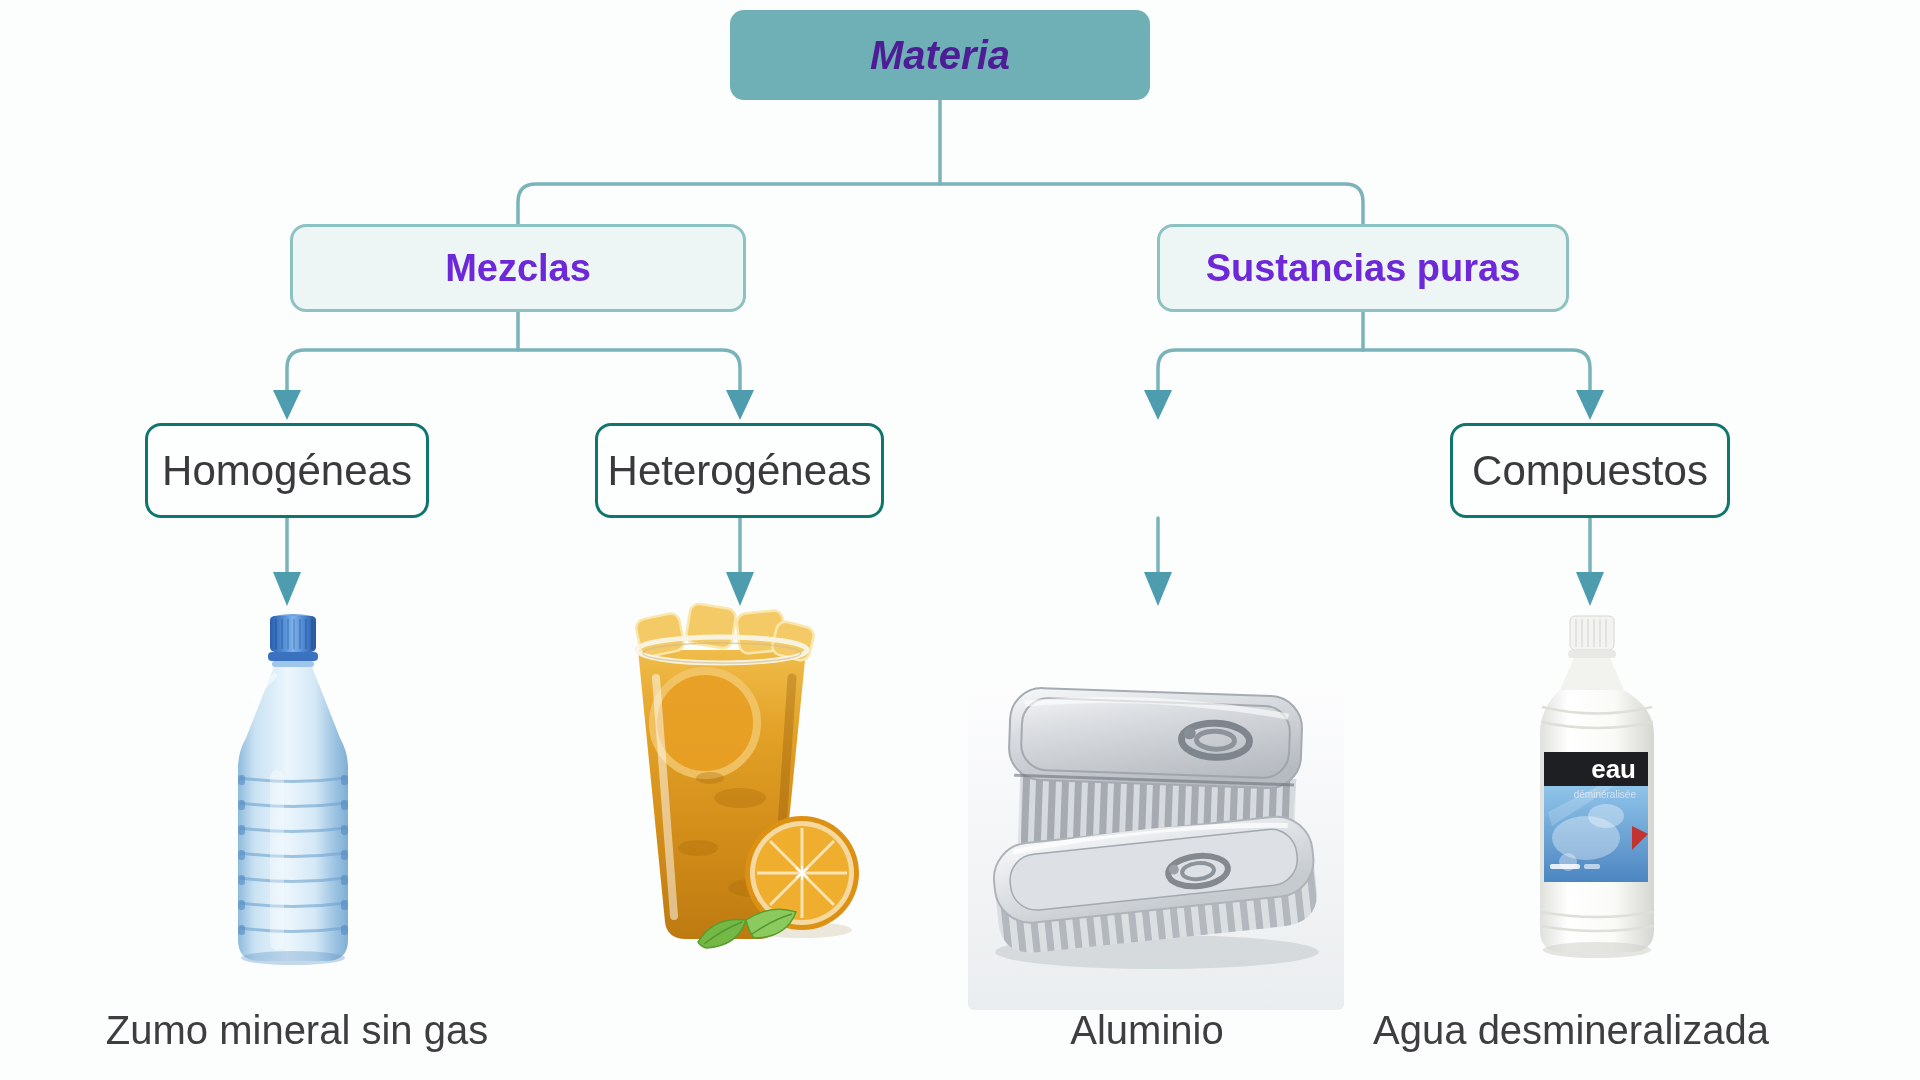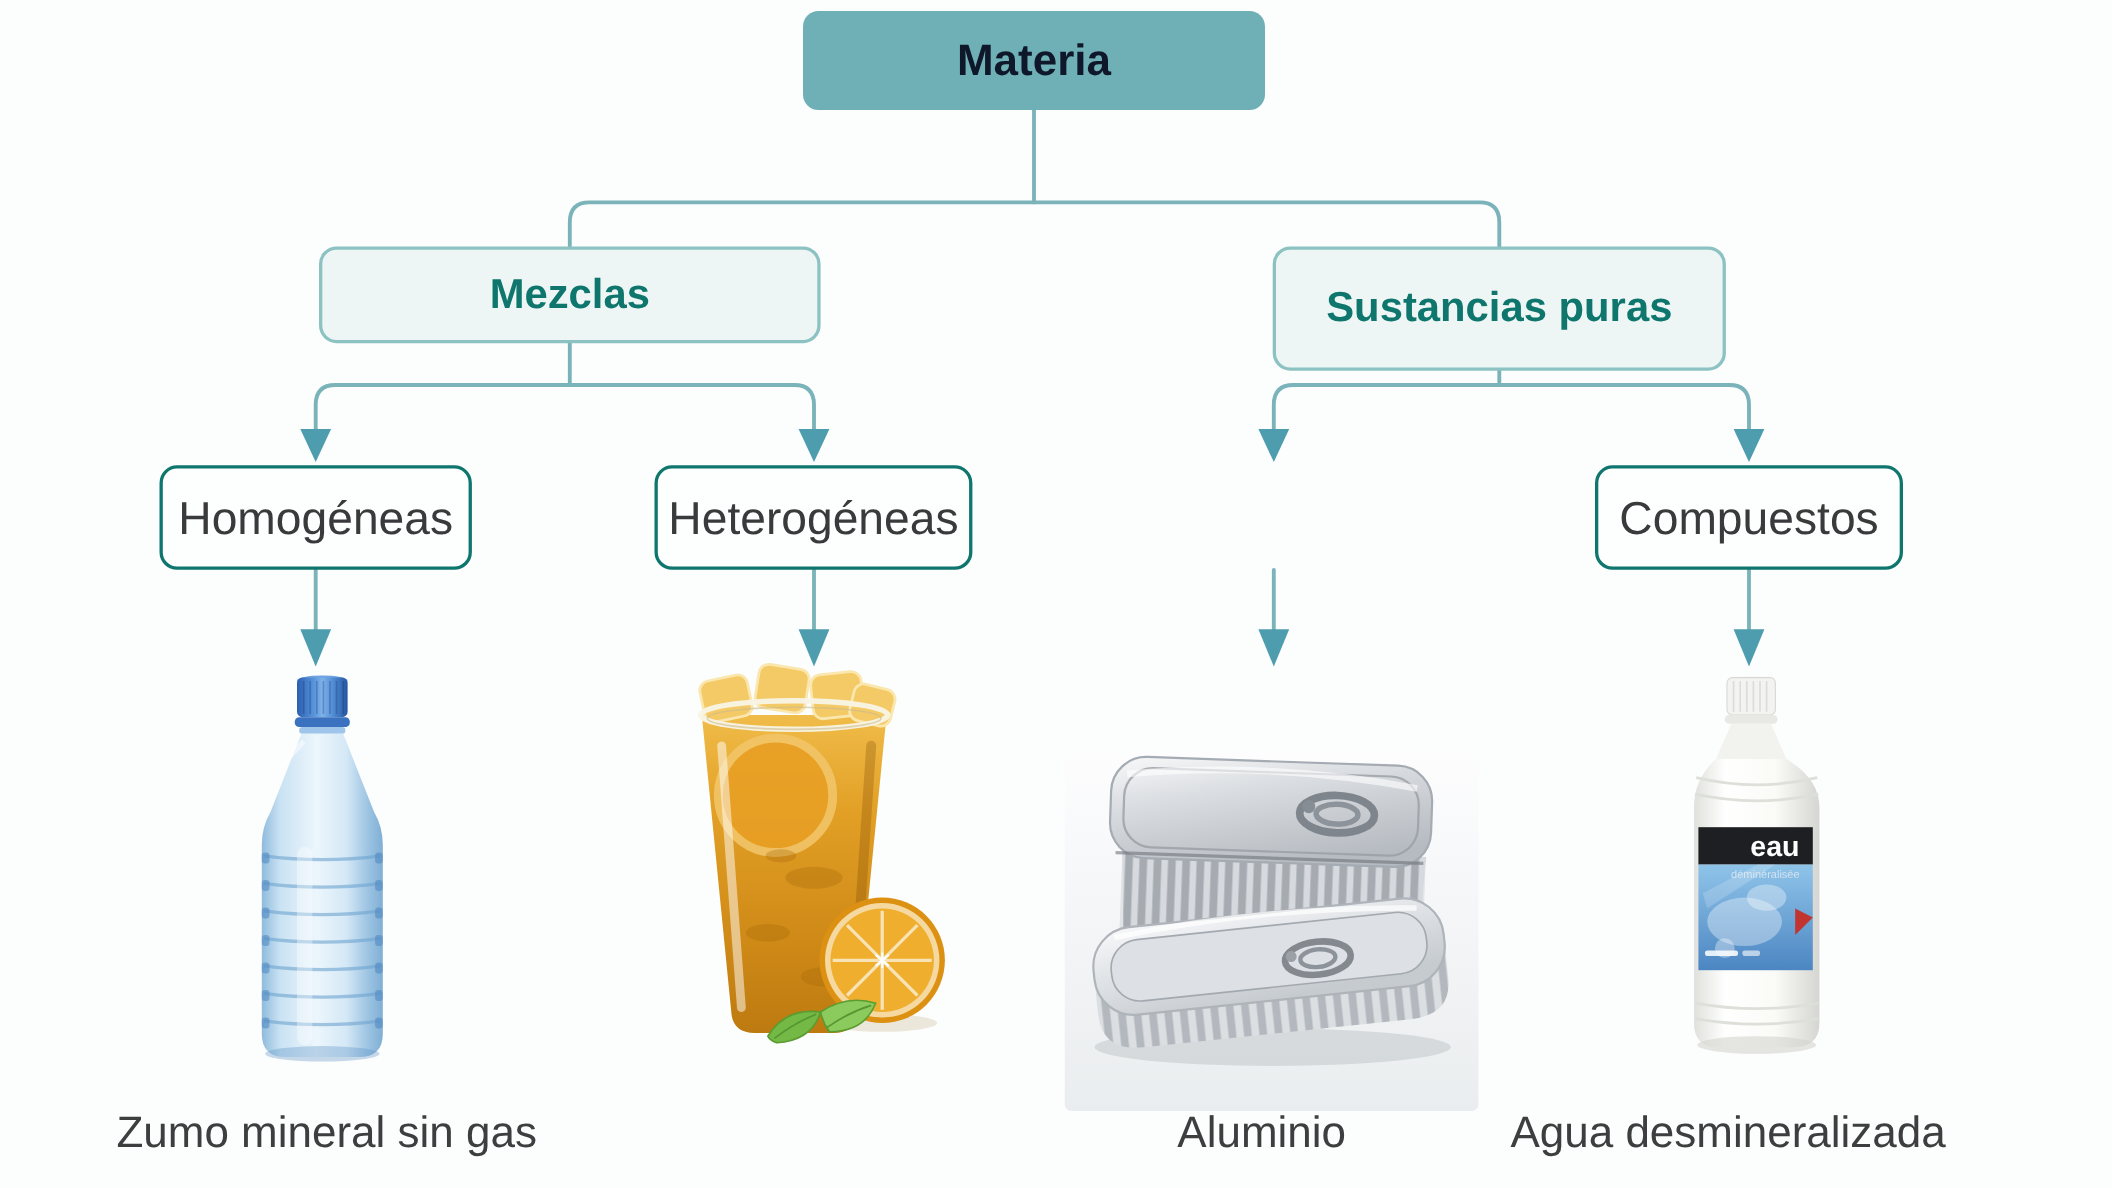--- a/index.html
+++ b/index.html
@@ -2,25 +2,25 @@
 <html><head>
 <meta charset="utf-8">
 <style>
   html,body{margin:0;padding:0;background:#ffffff;}
   #stage{position:relative;width:1920px;height:1080px;background:#fcfdfd;overflow:hidden;
          font-family:"Liberation Sans", sans-serif;}
   .node{position:absolute;display:flex;align-items:center;justify-content:center;
         box-sizing:border-box;border-radius:16px;}
   .node .lbl{white-space:nowrap;}
   #node-materia{left:730px;top:10px;width:420px;height:90px;background:#6fb0b7;border-radius:14px;}
-  #node-materia .lbl{color:#0f172a;font-weight:bold;font-size:40px;}
+  #node-materia .lbl{color:#4c1d95;font-weight:bold;font-size:40px;font-style:italic;}
   .parent{background:#edf6f4;border:3px solid #8cc2c1;}
-  .parent .lbl{color:#0f766e;font-weight:bold;font-size:38px;}
+  .parent .lbl{color:#6d28d9;font-weight:bold;font-size:38px;}
   #node-mezclas{left:290px;top:224px;width:456px;height:88px;}
-  #node-sustancias{left:1157px;top:224px;width:412px;height:113px;}
+  #node-sustancias{left:1157px;top:224px;width:412px;height:88px;}
   .leaf{background:#fdfefe;border:3px solid #0f766e;}
   .leaf .lbl{color:#3a3a3c;font-size:42px;}
   #node-homogeneas{left:145px;top:423px;width:284px;height:95px;}
   #node-heterogeneas{left:595px;top:423px;width:289px;height:95px;}
   #node-elementos{left:1045px;top:423px;width:227px;height:95px;}
   #node-compuestos{left:1450px;top:423px;width:280px;height:95px;}
   #connectors{position:absolute;left:0;top:0;}
   .fig{position:absolute;}
   #fig-bottle{left:218px;top:610px;}
   #fig-juice{left:610px;top:598px;}

